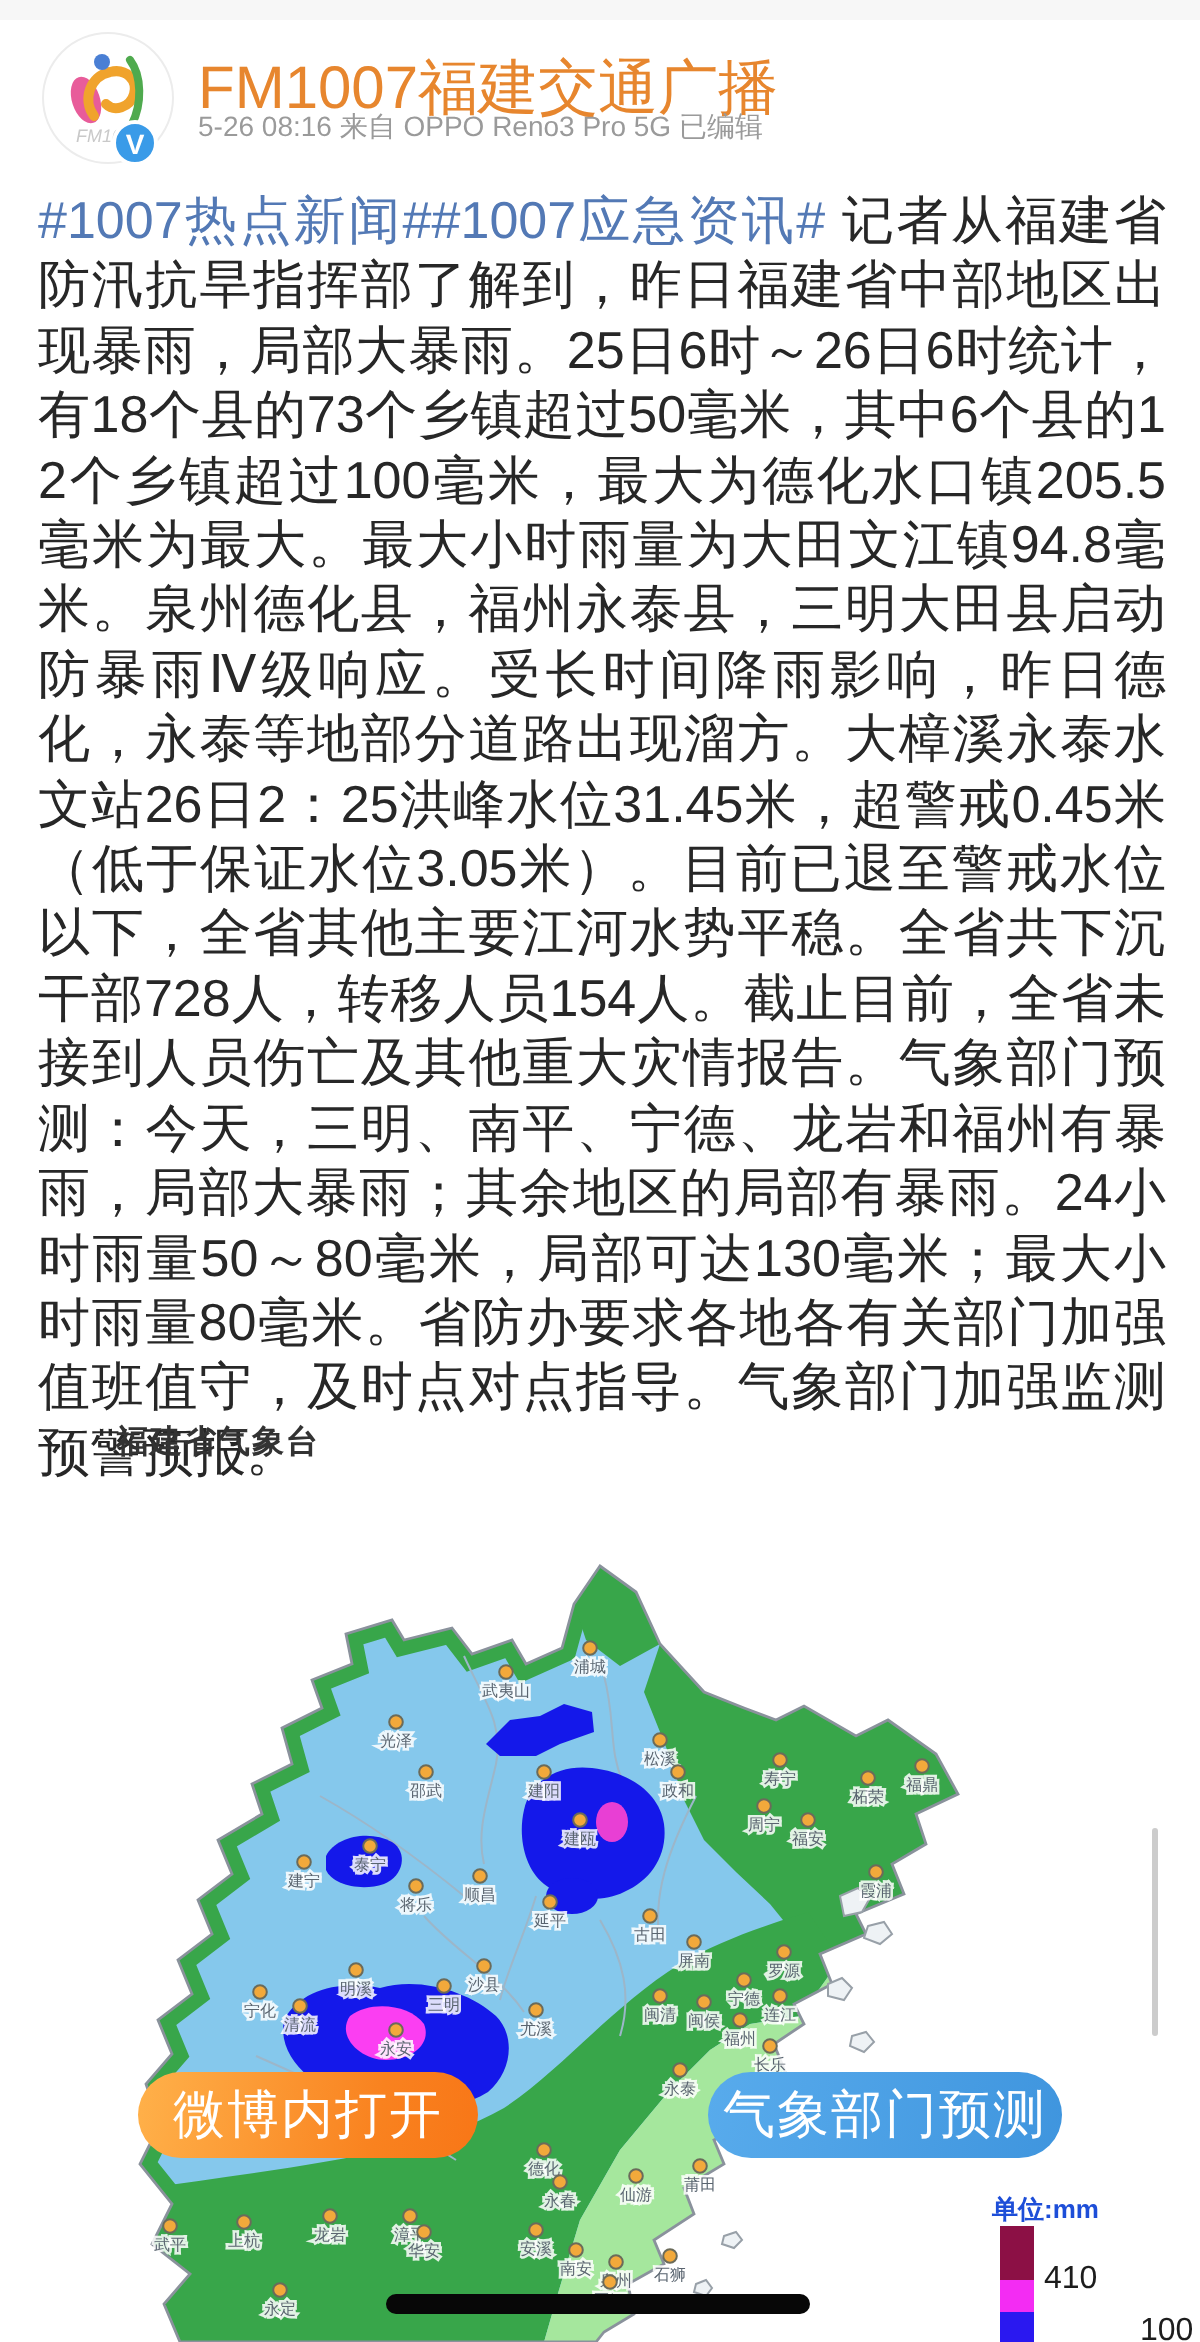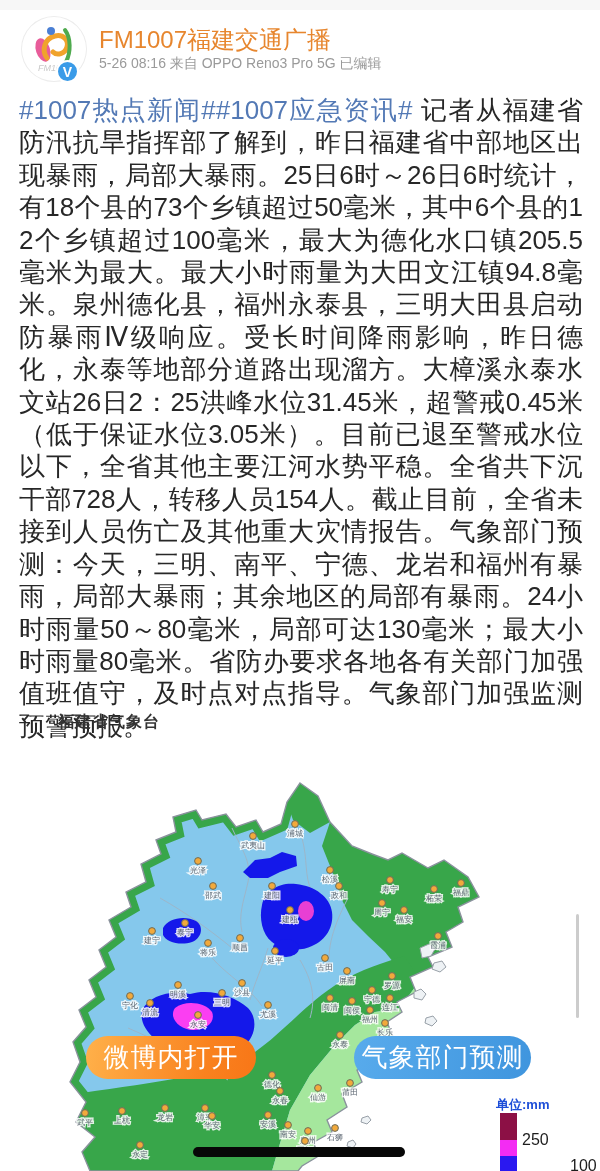--- a/index.html
+++ b/index.html
@@ -14,21 +14,21 @@
     position:absolute;left:21px;top:16px;width:66px;height:66px;border-radius:50%;
     background:#ffffff;box-shadow:0 0 0 1px #ececec inset;
   }
   .avatar svg{position:absolute;left:0;top:0;}
   .verified{
     position:absolute;left:56px;top:60px;width:23px;height:23px;border-radius:50%;
     background:#3a9be8;border:2px solid #ffffff;color:#fff;font-size:14px;font-weight:bold;
     display:flex;align-items:center;justify-content:center;box-sizing:border-box;
   }
   .username{
-    position:absolute;left:99px;top:24px;font-size:24px;color:#e7862e;
+    position:absolute;left:99px;top:24px;font-size:30px;color:#e7862e;
     white-space:nowrap;font-weight:500;
   }
   .post-meta{
     position:absolute;left:99px;top:55px;font-size:14px;color:#9a9a9a;white-space:nowrap;
   }
   
   .post-text{
     position:absolute;left:19px;top:94px;width:564px;
     font-size:26px;line-height:32.4px;color:#272727;
     text-align:justify;word-break:break-all;
@@ -51,21 +51,21 @@
   .legend-label{position:absolute;left:26px;font-size:16px;color:#1d1d1d;}
   .ll-250{top:35px;}
   .ll-100{top:61px;margin-left:48px;}
   
   .open-btn{
     position:absolute;top:1036px;height:43px;border:none;border-radius:22px;
     color:#ffffff;font-size:26px;letter-spacing:1px;
     font-family:"Liberation Sans","DejaVu Sans",sans-serif;
     display:flex;align-items:center;justify-content:center;
   }
-  .btn-weibo{left:86px;width:170px;background:linear-gradient(100deg,#ffb14a 0%,#f9821f 70%,#f87617 100%);}
+  .btn-weibo{left:69px;width:170px;background:linear-gradient(100deg,#ffb14a 0%,#f9821f 70%,#f87617 100%);}
   .btn-mini{left:354px;width:177px;background:linear-gradient(100deg,#58abec 0%,#3f95de 100%);}
   
   .scrollbar{position:absolute;left:576px;top:914px;width:3px;height:104px;border-radius:2px;background:#cccccc;}
   .home-indicator{position:absolute;left:193px;top:1147px;width:212px;height:10px;border-radius:5px;background:#070707;}
 </style>
 </head>
 <body>
 
 <div class="top-strip"></div>
 
@@ -270,21 +270,21 @@
     </g>
 </svg>
 
 <div class="legend">
   <div class="legend-title">单位:mm</div>
   <div class="legend-bar">
     <div class="seg seg-250"></div>
     <div class="seg seg-100"></div>
     <div class="seg seg-blue"></div>
   </div>
-  <div class="legend-label ll-250">250</div>
+  <div class="legend-label ll-250">410</div>
   <div class="legend-label ll-100">100</div>
 </div>
 
 <button class="open-btn btn-weibo">微博内打开</button>
 <button class="open-btn btn-mini">气象部门预测</button>
 
 <div class="scrollbar"></div>
 <div class="home-indicator"></div>
 
 </body></html>

